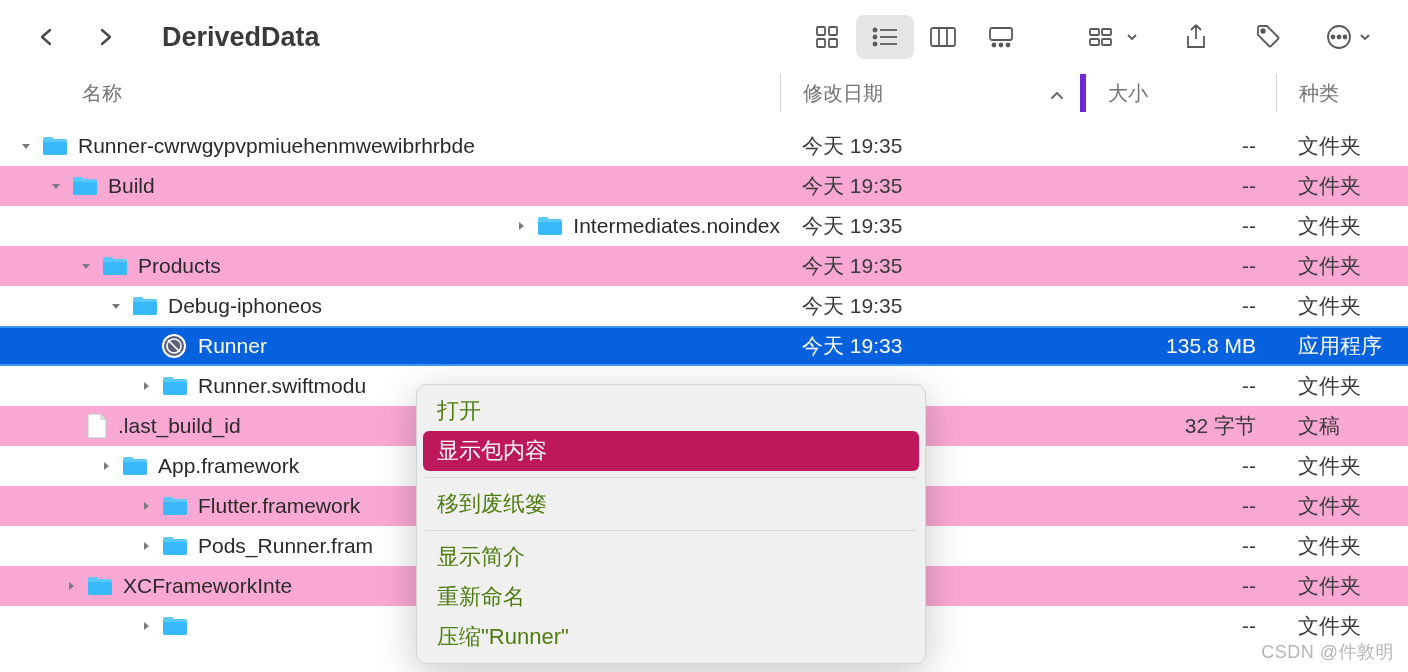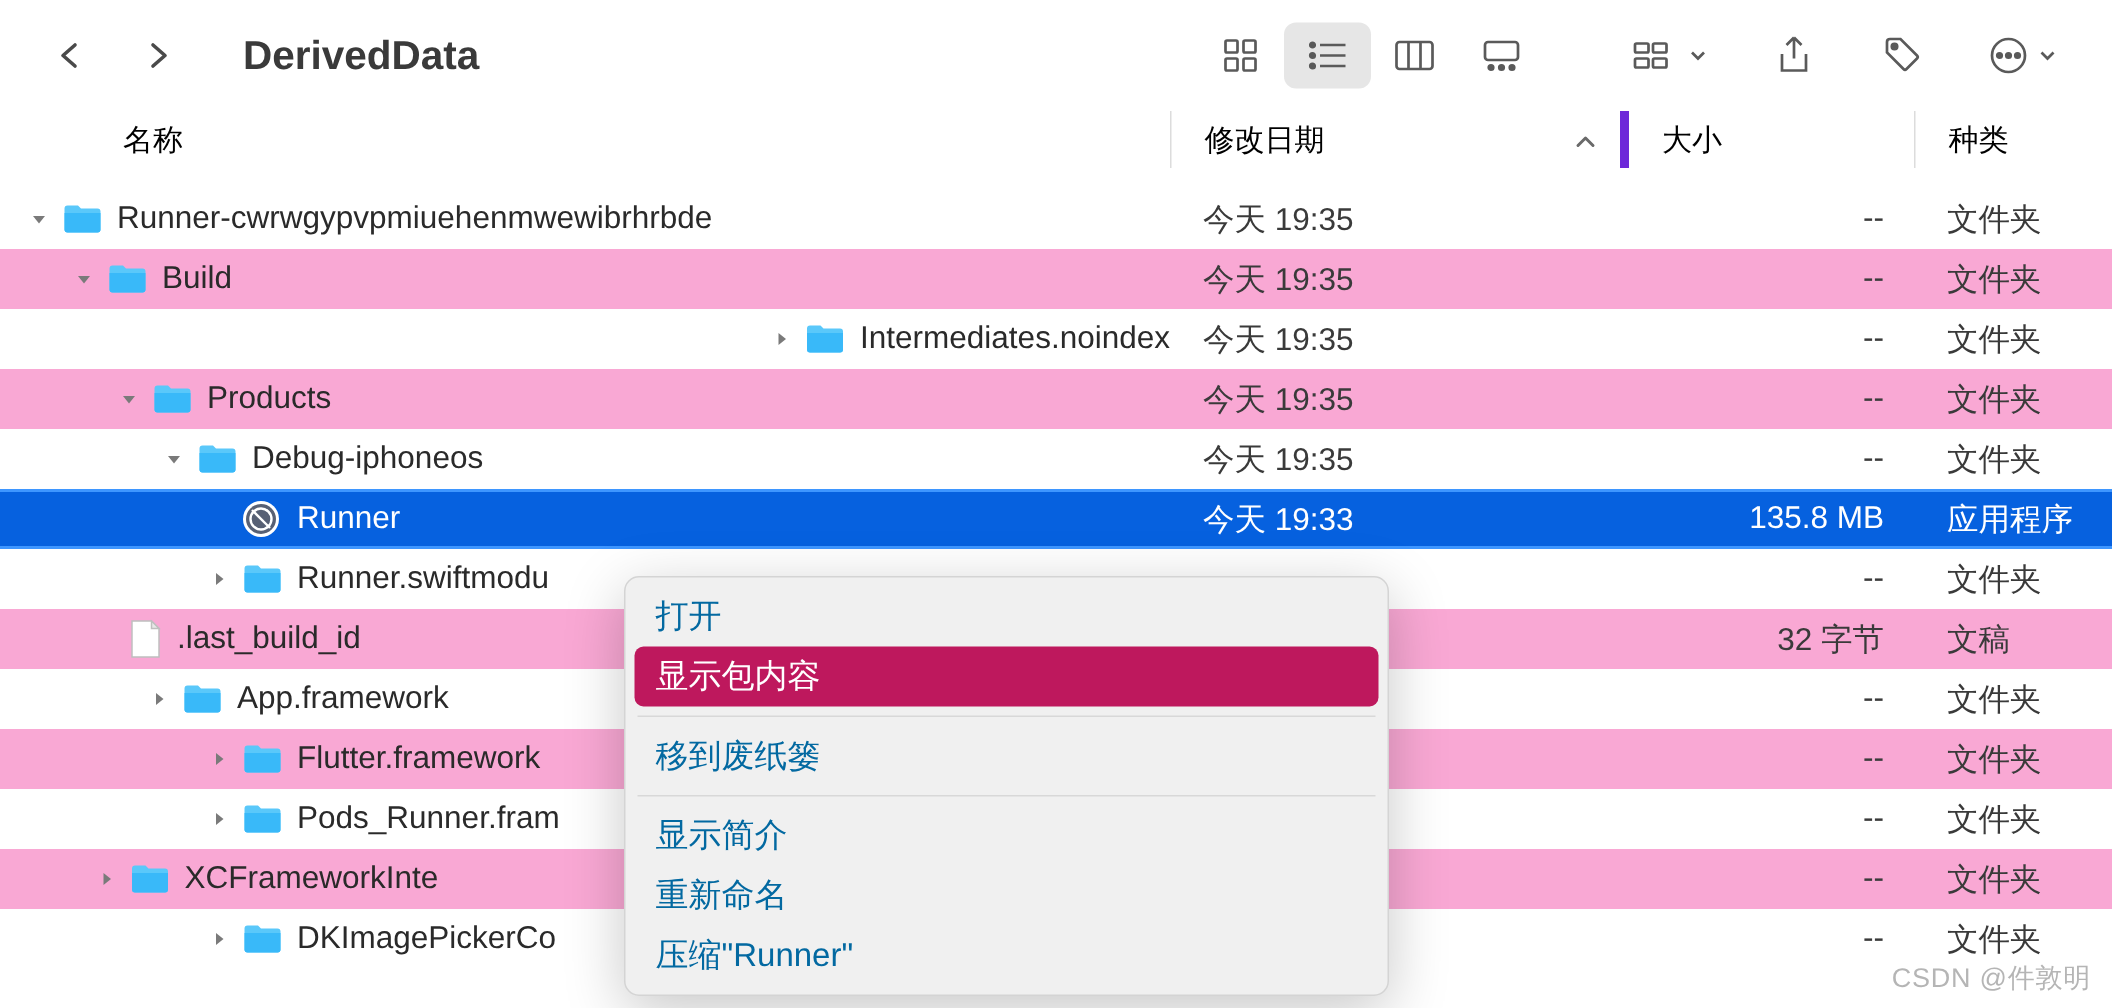--- a/index.html
+++ b/index.html
@@ -43,21 +43,21 @@
     .toolbar-icon svg { stroke: #5a5a5a; fill: none; stroke-width: 1.8; }
     .chev-down { stroke:#6a6a6a; fill:none; stroke-width:2; }
 
     
     .col-header {
       height: 38px;
       display: flex;
       align-items: center;
       border-top: 0;
       font-size: 20px;
-      color: #000000;
+      color: #737373;
     }
     .col-name { width: 780px; padding-left: 82px; }
     .col-date { width: 300px; padding-left: 22px; border-left: 1px solid #dcdcdc; display:flex; align-items:center; height:100%; gap: 8px;}
     .col-date .sort-ind { margin-left: auto; margin-right: 16px; }
     .col-size { width: 196px; padding-left: 22px; border-left: 6px solid #6d28d9; height:100%; display:flex; align-items:center;}
     .col-kind { flex:1; padding-left: 22px; border-left: 1px solid #dcdcdc; height:100%; display:flex; align-items:center;}
 
     
     .file-list { margin-top: 14px; }
     .row {
@@ -93,21 +93,21 @@
       background: #f0f0f0;
       border-radius: 10px;
       border: 1px solid #d4d4d4;
       box-shadow: 0 10px 40px rgba(0,0,0,0.22);
       padding: 6px;
       z-index: 100;
     }
     .menu-item {
       padding: 5px 14px;
       font-size: 22px;
-      color: #0369a1;
+      color: #4d7c0f;
       border-radius: 6px;
       cursor: pointer;
     }
     .menu-item.highlighted { background: #be185d; color: #fff; }
     .menu-sep { height: 1px; background: #d8d8d8; margin: 6px 2px; }
 
     .watermark {
       position: absolute;
       right: 14px; bottom: 8px;
       font-size: 18px;
@@ -444,21 +444,20 @@
       <div class="cell-name" style="padding-left: 138px;">
         <span class="disclosure">
           <svg viewBox="0 0 12 12">
             <path d="M4 2 L4 10 L9 6 Z"></path>
           </svg>
         </span>
         <span style="width:8px"></span>
         <span class="folder-icon"><svg viewBox="0 0 26 22">
             <use href="#folder-shape"></use>
           </svg></span>
-        <span>DKImagePickerCo</span>
       </div>
       <div class="cell-date"></div>
       <div class="cell-size">--</div>
       <div class="cell-kind">文件夹</div>
     </div>
   </div>
 
 <div class="context-menu" id="context-menu">
     <div class="menu-item">打开</div>
     <div class="menu-item highlighted">显示包内容</div>

